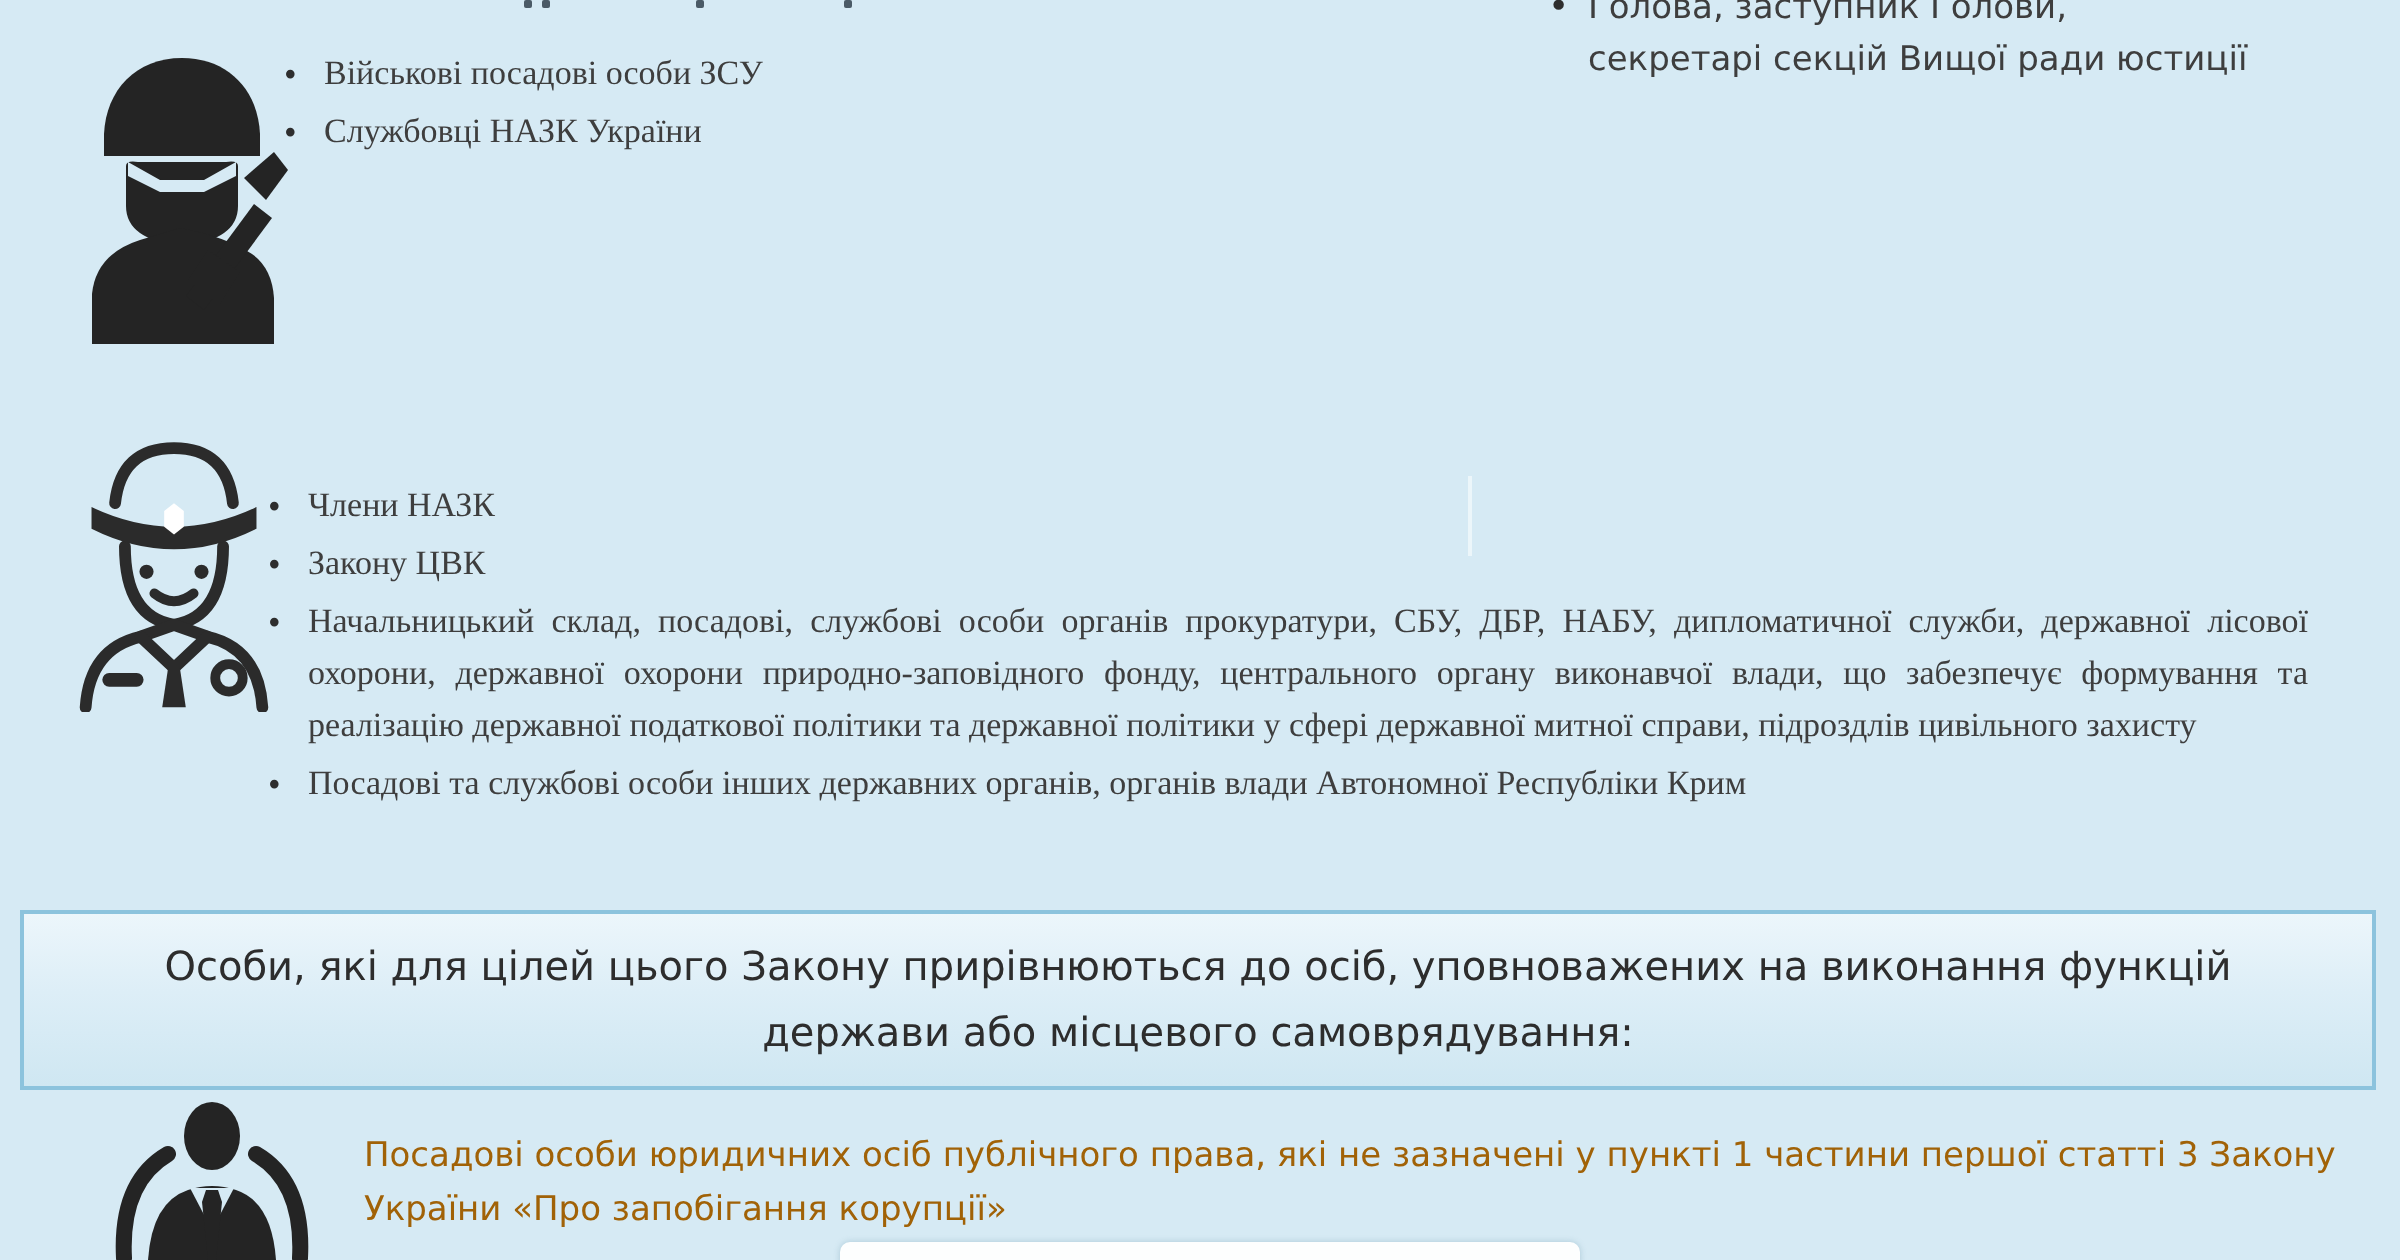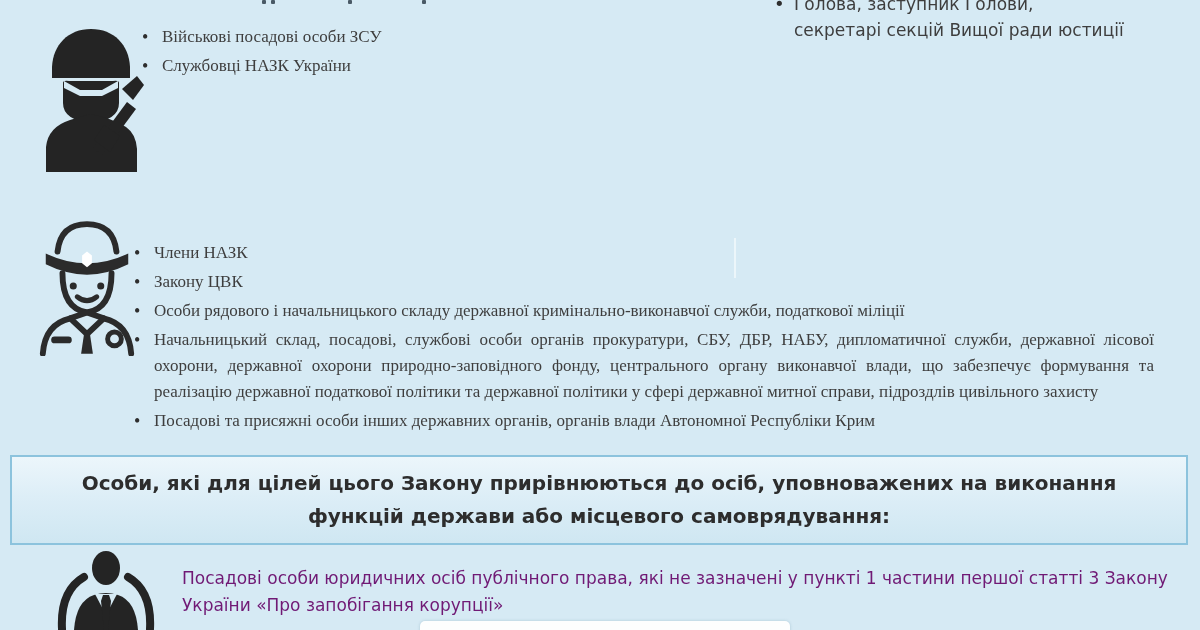--- a/index.html
+++ b/index.html
@@ -35,28 +35,28 @@
   
   #banner{
     left:10px;top:455px;width:1174px;height:86px;
     border:2px solid #8cc3dd;
     background:linear-gradient(180deg,#ecf6fb 0%,#ddeef7 45%,#cfe7f2 100%);
     display:flex;align-items:center;justify-content:center;
   }
   #banner .banner-text{
     width:1120px;
     text-align:center;
-    font-size:20px;font-weight:bold;color:#2d2d2d;
+    font-size:20px;font-weight:normal;color:#2d2d2d;
     line-height:33px;
   }
 
   
   #legal-text{
     left:182px;top:565px;width:1000px;
-    font-size:17px;line-height:27px;color:#701a75;
+    font-size:17px;line-height:27px;color:#a16207;
   }
 
   
   .icon{display:block;}
 
   
   #divider{
     left:734px;top:238px;width:2px;height:40px;
     background:rgba(255,255,255,0.55);
   }
@@ -119,23 +119,22 @@
   <circle cx="69" cy="79" r="3.6" fill="#2b2b2b"></circle>
   <path d="M45 90 Q55 98 65 90" fill="none" stroke="#2b2b2b" stroke-width="5" stroke-linecap="round"></path>
   <path d="M52 128 L58 128 L61 148 L49 148 Z" fill="#2b2b2b"></path>
   <circle cx="83" cy="133" r="7" fill="none" stroke="#2b2b2b" stroke-width="5"></circle>
   <path d="M22 134 L36 134" stroke="#2b2b2b" stroke-width="7" stroke-linecap="round"></path>
 </svg>
 
 <ul class="abs blist justify" id="police-list">
   <li>Члени НАЗК</li>
   <li>Закону ЦВК</li>
-  <li>Особи рядового і начальницького складу державної кримінально-виконавчої служби, податкової міліції</li>
   <li>Начальницький склад, посадові, службові особи органів прокуратури, СБУ, ДБР, НАБУ, дипломатичної служби, державної лісової охорони, державної охорони природно-заповідного фонду, центрального органу виконавчої влади, що забезпечує формування та реалізацію державної податкової політики та державної політики у сфері державної митної справи, підроздлів цивільного захисту</li>
-  <li>Посадові та присяжні особи інших державних органів, органів влади Автономної Республіки Крим</li>
+  <li>Посадові та службові особи інших державних органів, органів влади Автономної Республіки Крим</li>
 </ul>
 
 <div class="abs" id="banner">
   <div class="banner-text">Особи, які для цілей цього Закону прирівнюються до осіб, уповноважених на виконання функцій держави або місцевого самоврядування:</div>
 </div>
 
 <svg class="abs icon" style="left:56px;top:551px;" width="100" height="79" viewBox="0 0 100 79">
   <g fill="#242424">
     <ellipse cx="50" cy="17" rx="14" ry="17"></ellipse>
     <path d="M18 79 Q20 50 38 44 Q44 42 50 42 Q56 42 62 44 Q80 50 82 79 Z"></path>

